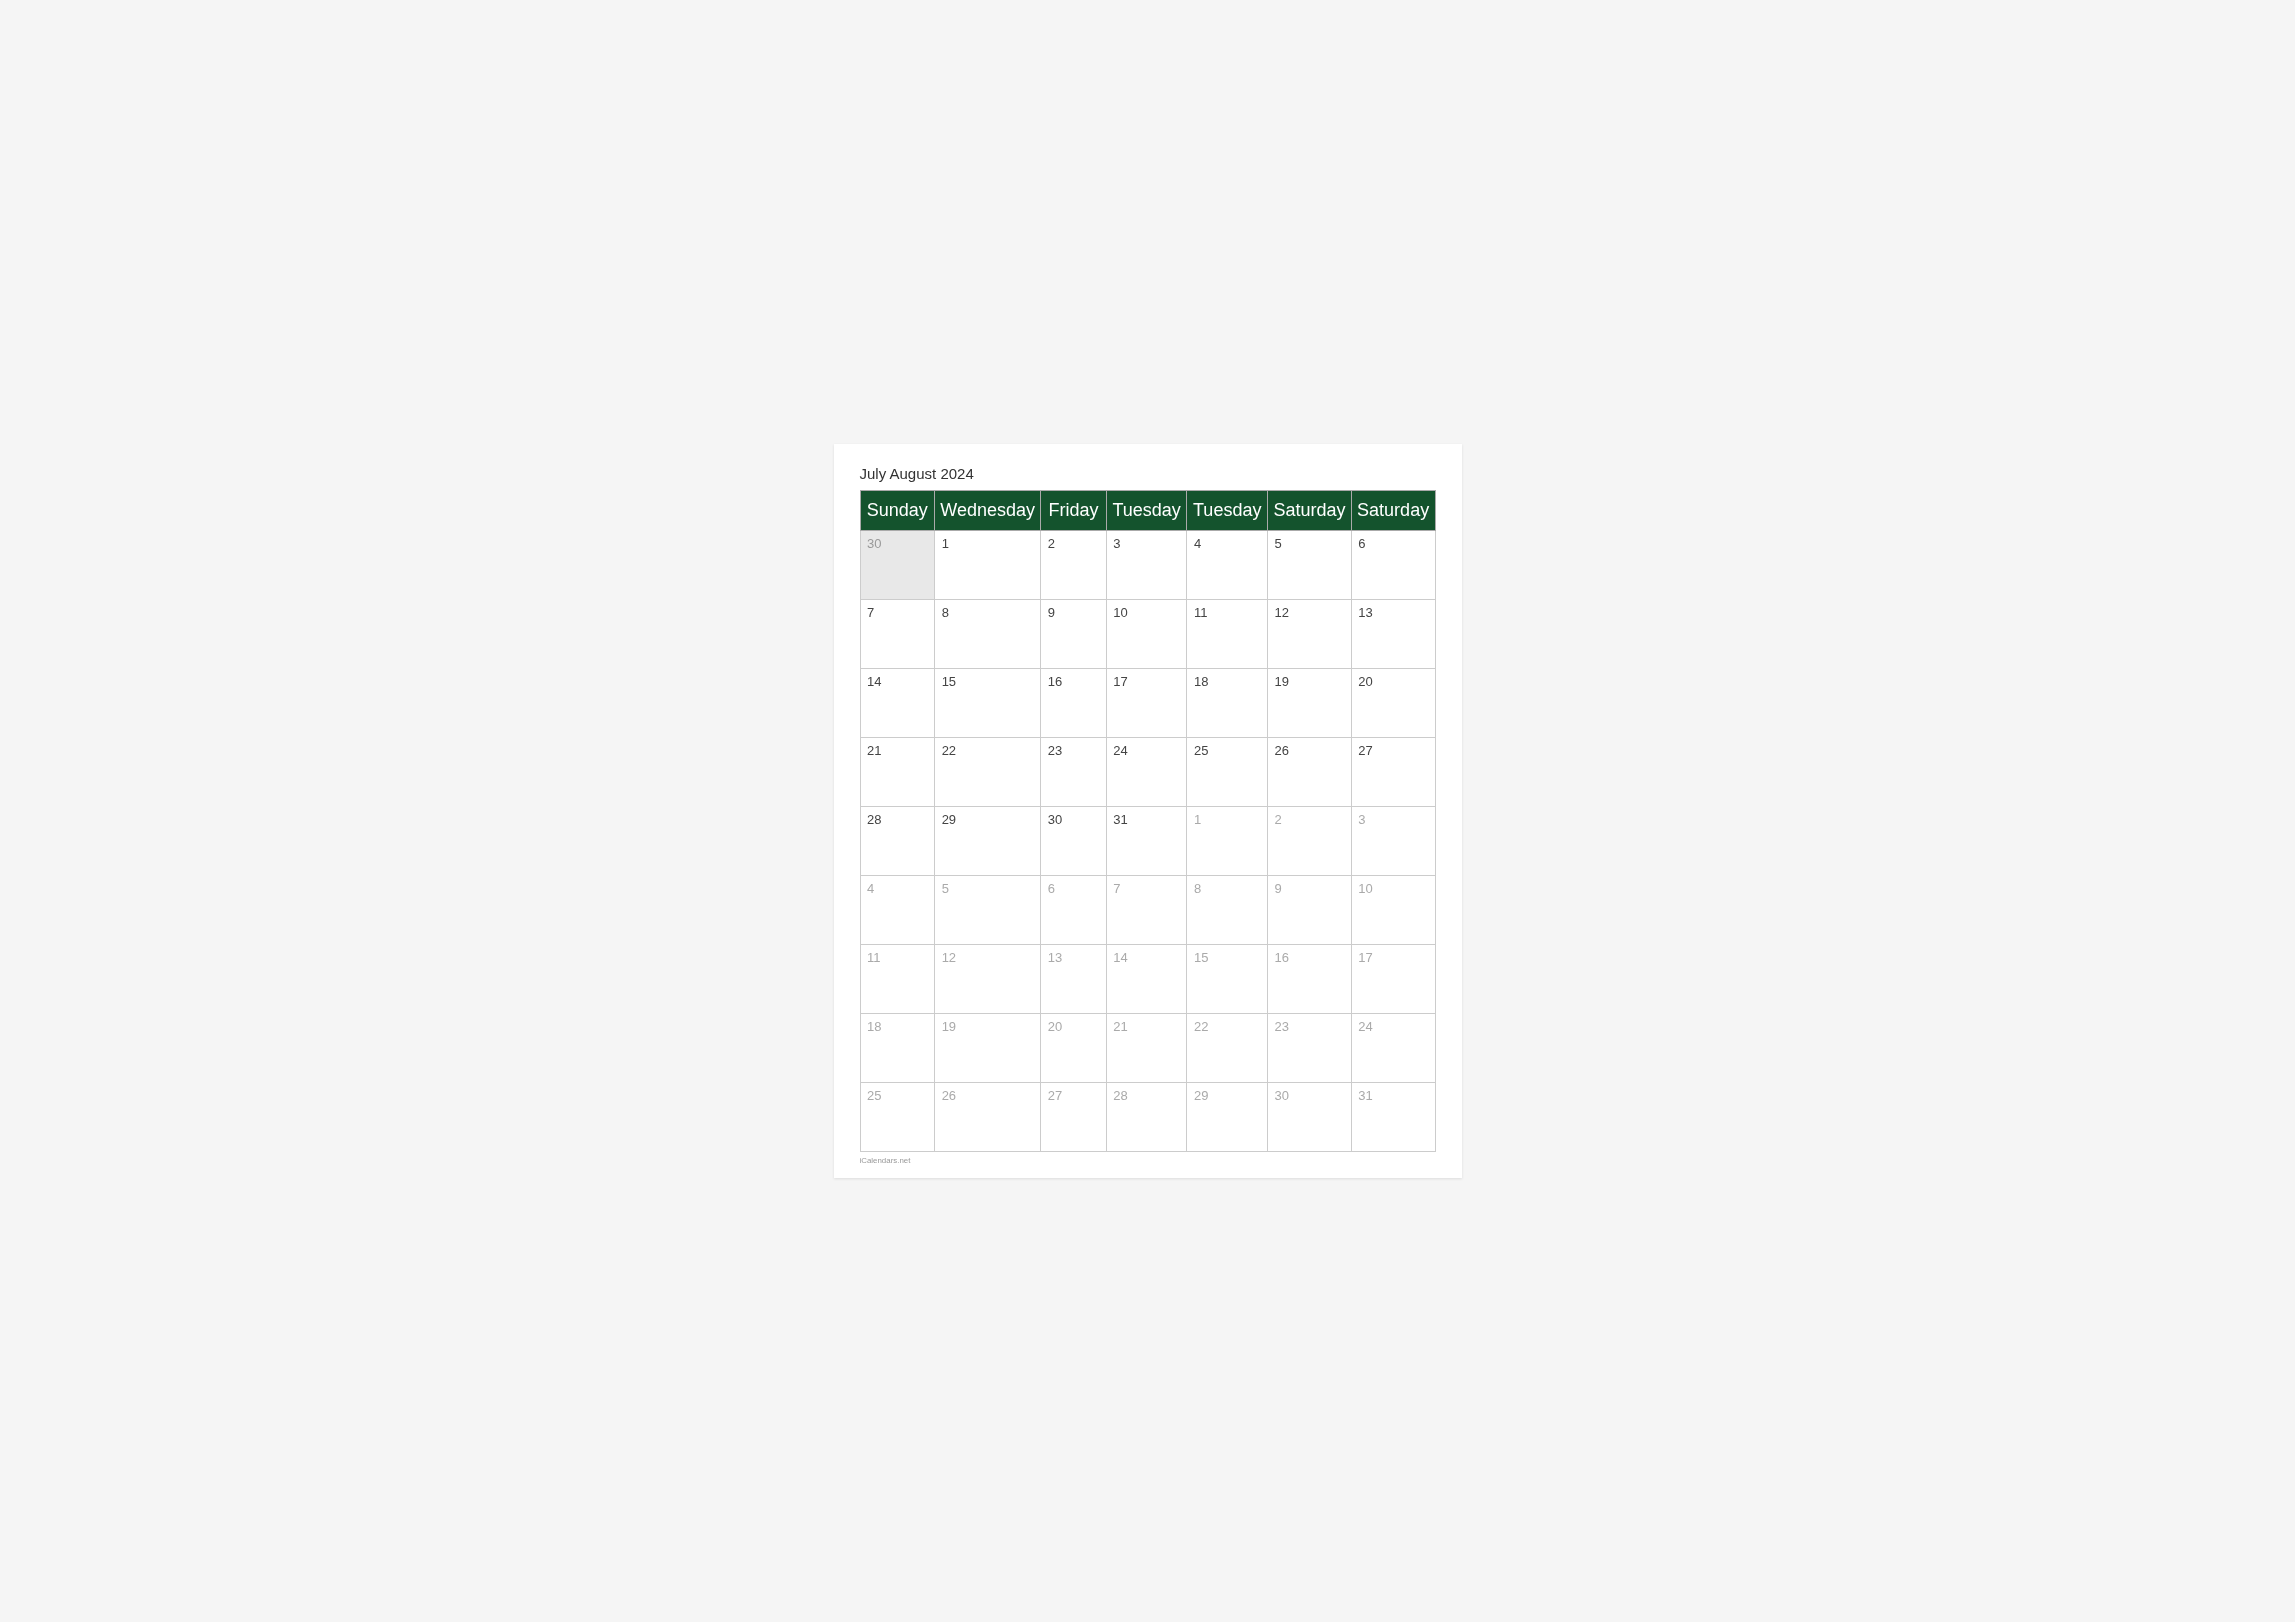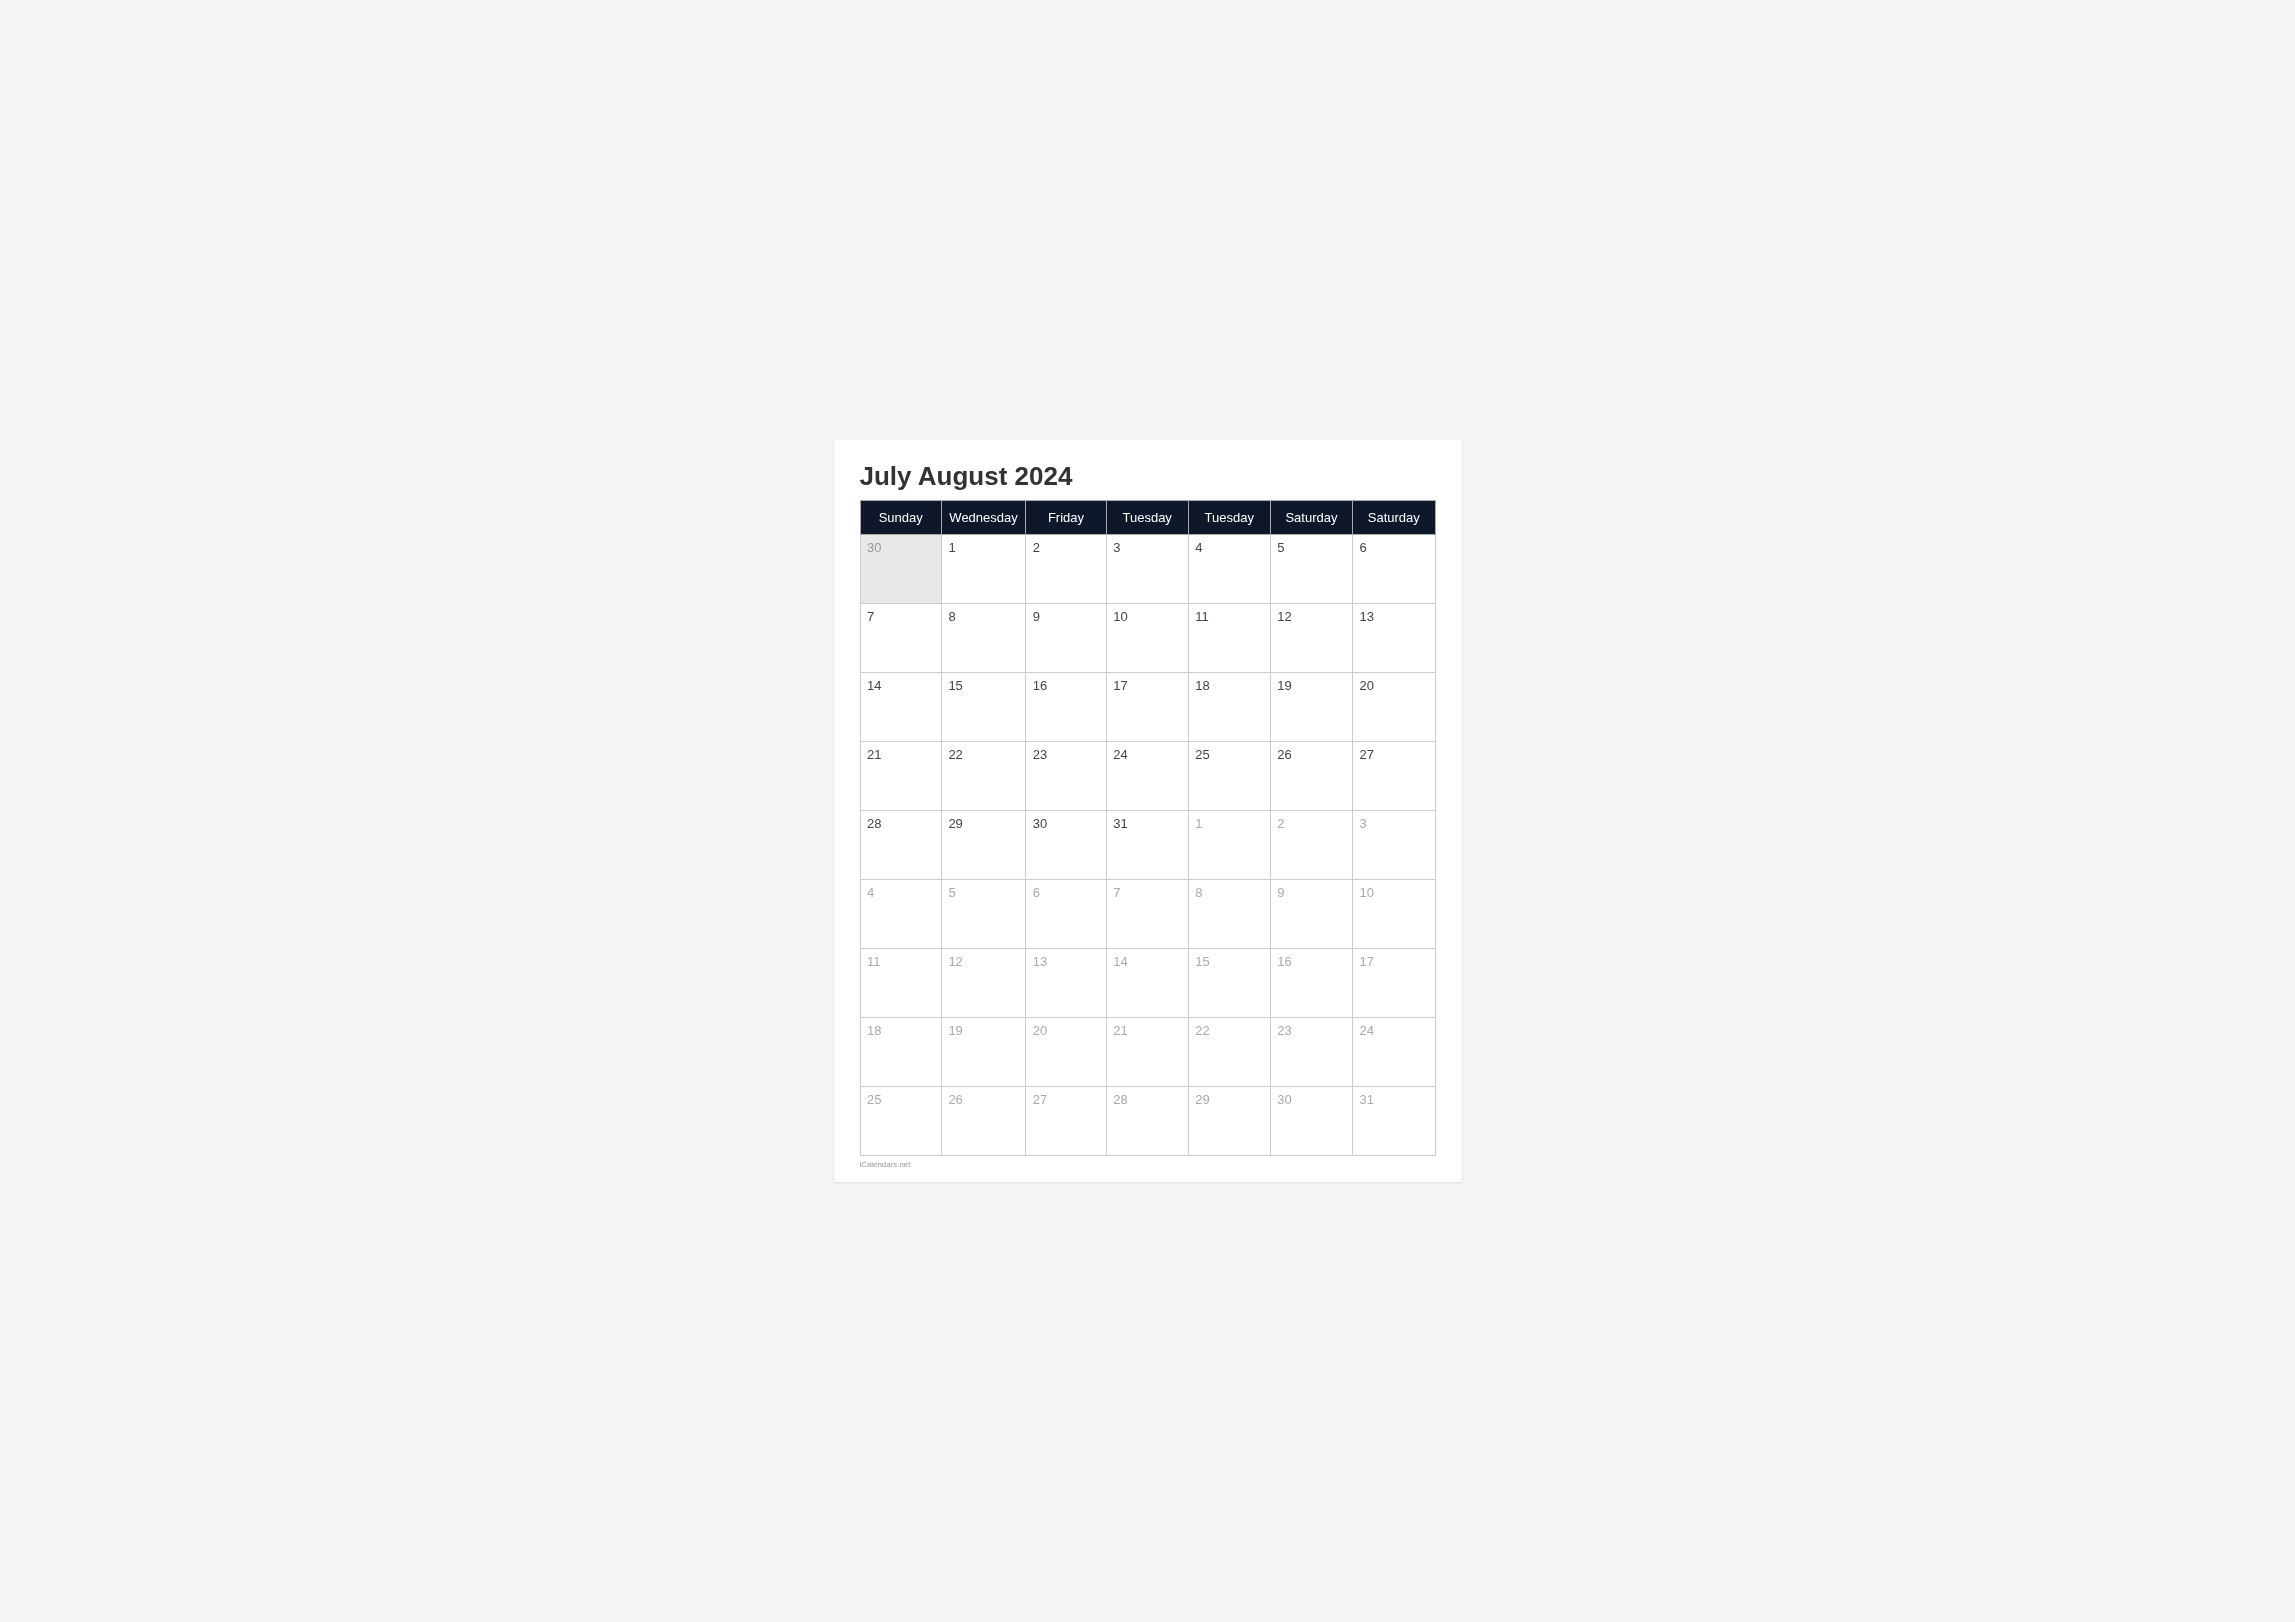--- a/index.html
+++ b/index.html
@@ -18,37 +18,37 @@
     }
 
     .calendar-container {
       background: #ffffff;
       padding: 21px 26px 13px 26px;
       width: 628px;
       box-shadow: 0 0.7px 2.6px rgba(0,0,0,0.1);
     }
 
     .calendar-title {
-      font-size: 26px;
-      font-weight: bold;
+      font-size: 15px;
+      font-weight: normal;
       color: #333;
       margin-bottom: 7.9px;
     }
 
     .calendar-table {
       width: 100%;
       border-collapse: collapse;
       border: 1px solid #aaa;
     }
 
     .calendar-table thead tr th {
-      background-color: #0f172a;
+      background-color: #14532d;
       color: #ffffff;
       font-weight: normal;
-      font-size: 13px;
+      font-size: 18px;
       padding: 9.2px 5.2px;
       text-align: center;
       border: 0.7px solid #aaa;
     }
 
     .calendar-table tbody tr td {
       vertical-align: top;
       width: 85px;
       height: 69px;
       padding: 5.2px 6.5px;

